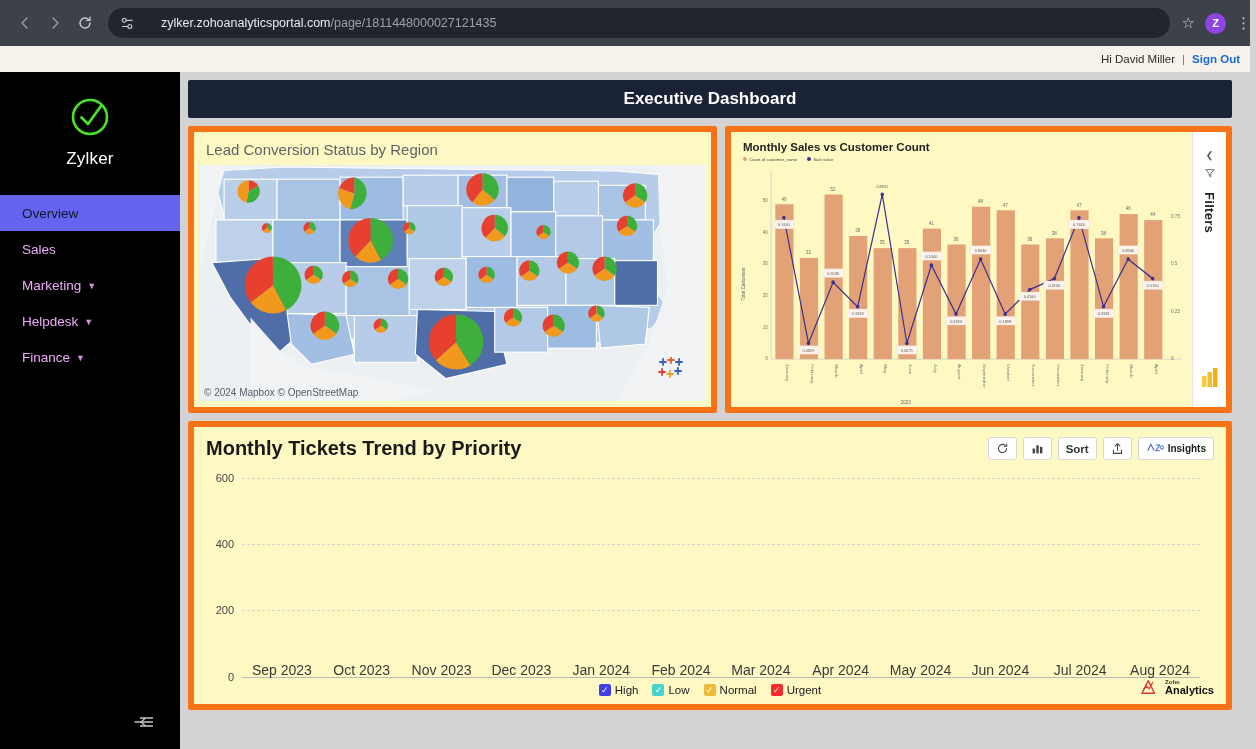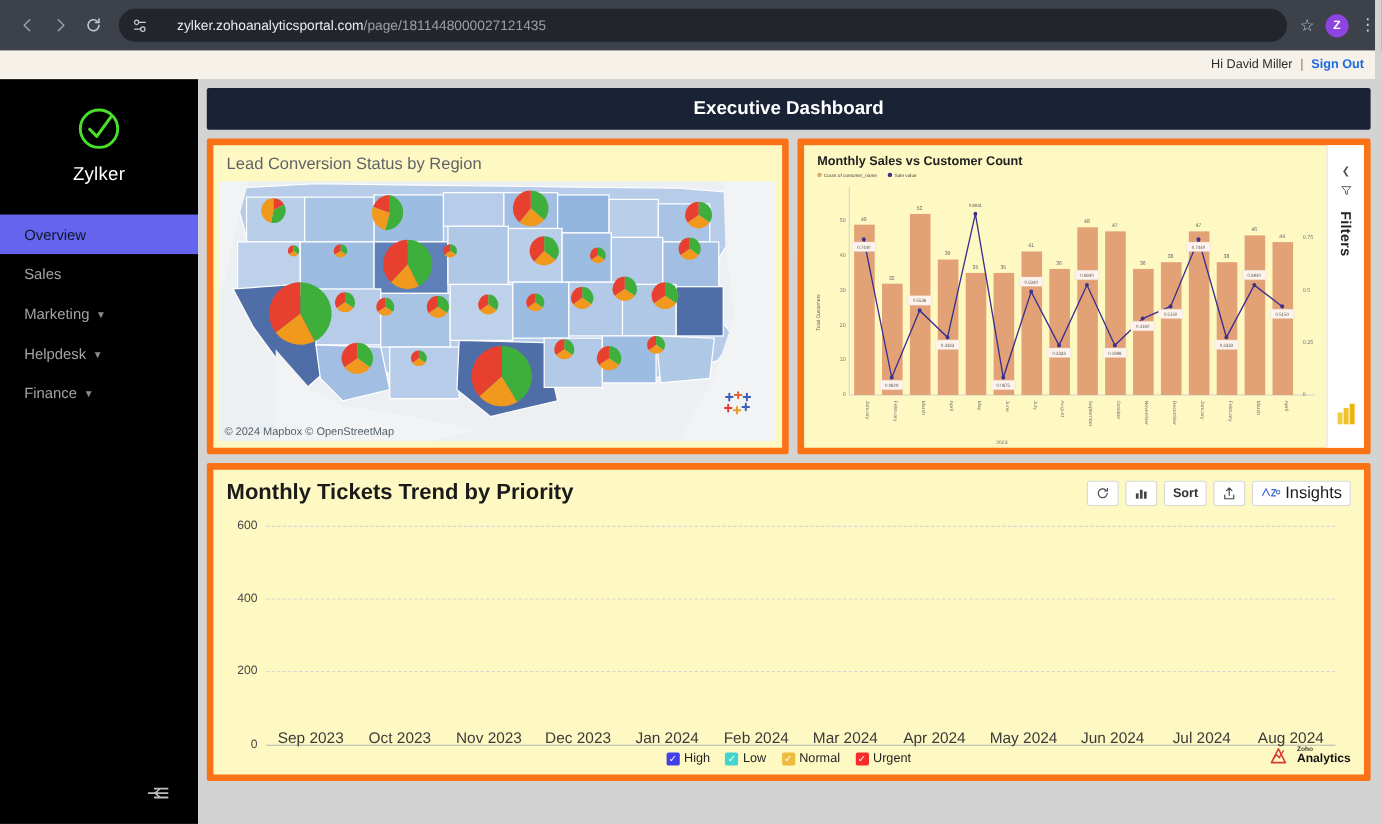--- a/index.html
+++ b/index.html
@@ -56,32 +56,32 @@
   .sidebar {
     width: 180px; background: #000; flex: none;
     display: flex; flex-direction: column; position: relative;
   }
   .brand { padding-top: 22px; text-align: center; padding-bottom: 22px; }
   .logo-ring { margin: 0 auto; width: 46px; height: 46px; }
   .brand-name { color: #fff; font-size: 17px; margin-top: 9px; letter-spacing: .2px; }
   .nav { margin-top: 4px; }
   .nav-item {
     height: 36px; display: flex; align-items: center;
-    padding: 0 0 0 22px; color: #a3a3a3; font-size: 13.5px;
+    padding: 0 0 0 22px; color: #f0abfc; font-size: 13.5px;
     gap: 6px; cursor: pointer;
   }
   .nav-item.active { background: #6464ee; color: #0f172a; }
   .chev { font-size: 9px; opacity: .85; transform: translateY(1px); }
   .collapse {
     position: absolute; bottom: 16px; right: 26px;
     color: #c0c0c0; cursor: pointer;
   }
 
   
-  .content { flex: 1; padding: 8px 10px 0 8px; overflow: hidden; }
+  .content { flex: 1; padding: 8px 24px 0 8px; overflow: hidden; }
   .dash-title {
     background: #1a2236; color: #fff; height: 38px; border-radius: 2px;
     display: flex; align-items: center; justify-content: center;
     font-size: 17px; font-weight: 600; margin-bottom: 8px;
   }
   .row1 { display: flex; gap: 8px; height: 287px; }
   .card { background: #fef9c3; border: 6px solid #f97316; border-radius: 2px; }
   .card-map { width: 529px; flex: none; display: flex; flex-direction: column; }
   .card-combo { flex: 1; display: flex; flex-direction: column; position: relative; }
   .card-title { font-size: 15px; color: #5f6368; padding: 9px 12px 7px; }
@@ -126,21 +126,21 @@
   .card-stack { margin-top: 8px; height: 289px; display: flex; flex-direction: column; position: relative; }
   .stack-head { display: flex; align-items: center; padding: 10px 12px 2px; }
   .stack-title { font-size: 20px; font-weight: 700; color: #1a1a1a; }
   .toolbar { margin-left: auto; display: flex; gap: 6px; align-items: center; }
   .tb-btn {
     height: 23px; min-width: 27px; border: 1px solid #d8d8d8; border-radius: 3px;
     background: #fff; display: flex; align-items: center; justify-content: center;
     font-size: 11.5px; color: #333; padding: 0 7px; cursor: pointer; gap: 4px;
   }
   .tb-btn.text { font-weight: 600; }
-  .insights-label { font-weight: 400; font-size: 15px; color: #1b1b1b; text-align: center; }
+  .insights-label { font-weight: 700; font-size: 10px; color: #1b1b1b; text-align: center; }
 
   .stack-plot { flex: 1; position: relative; margin: 6px 16px 0 8px; }
   .ytick { position: absolute; left: 0; width: 32px; text-align: right; font-size: 11px; color: #444; transform: translateY(-50%); }
   .grid { position: absolute; left: 40px; right: 10px; border-top: 1px dashed #d6d6d6; }
   .grid.solid { border-top: 1px solid #b9b9b9; border-top-style: solid; }
   .bars { position: absolute; left: 40px; right: 10px; top: 0; bottom: 26px; display: flex; align-items: flex-end; }
   .bcol { flex: 1; display: flex; flex-direction: column; align-items: center; justify-content: flex-end; height: 100%; }
   .bar { width: 61px; display: flex; flex-direction: column-reverse; }
   .seg { width: 100%; }
   .xlabels { position: absolute; left: 40px; right: 10px; bottom: 4px; display: flex; }

